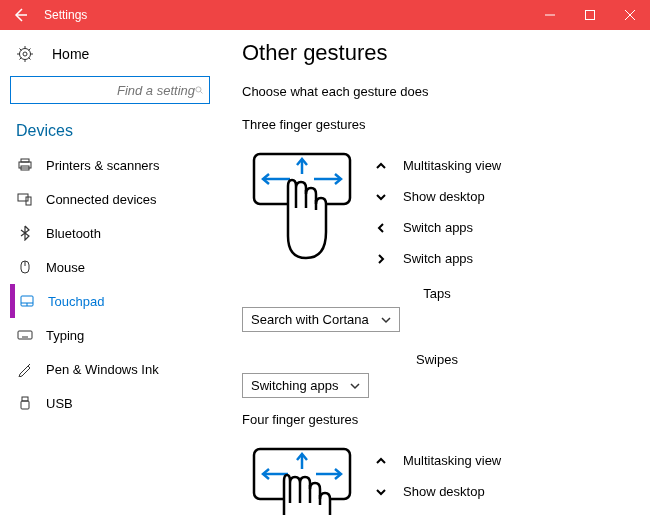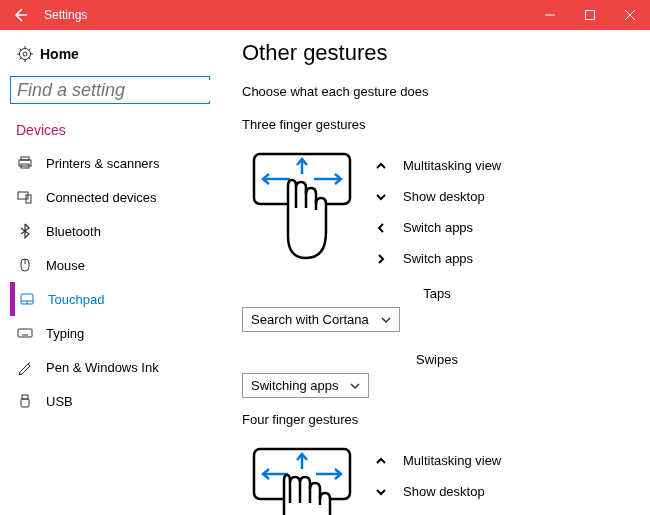--- a/index.html
+++ b/index.html
@@ -4,24 +4,24 @@
 <style>
 * { margin: 0; padding: 0; box-sizing: border-box; font-family: "Segoe UI", -apple-system, sans-serif; }
 body { width: 650px; height: 515px; background: #fff; overflow: hidden; font-size: 13px; }
 .titlebar { height: 30px; background: #ef4444; display: flex; align-items: center; color: #fff; }
 .back-btn { width: 40px; height: 30px; display: flex; align-items: center; justify-content: center; }
 .title { font-size: 12px; padding-left: 4px; }
 .tb-right { margin-left: auto; display: flex; }
 .tb-btn { width: 40px; height: 30px; display: flex; align-items: center; justify-content: center; }
 .content { display: flex; height: calc(100% - 30px); }
 .sidebar { width: 220px; padding: 10px 0 0 10px; }
-.home { display: flex; align-items: center; gap: 6px; padding: 6px 6px 14px 6px; font-size: 14px; font-weight: bold; }
+.home { display: flex; align-items: center; gap: 18px; padding: 6px 6px 14px 6px; font-size: 14px; }
 .search { display: flex; align-items: center; border: 1px solid #0078d7; height: 28px; padding: 0 6px; width: 200px; margin-bottom: 18px; }
-.search input { border: none; outline: none; flex: 1; font-size: 18px; font-style: italic; color: #0f766e; }
-.section-label { color: #be185d; font-size: 14px; padding: 0 6px 8px; }
+.search input { border: none; outline: none; flex: 1; font-size: 13px; font-style: italic; color: #0f766e; text-align: right; }
+.section-label { color: #0369a1; font-size: 16px; padding: 0 6px 8px; }
 .nav-item { display: flex; align-items: center; gap: 12px; padding: 9px 6px; font-size: 13px; cursor: pointer; }
 .nav-item.active { color: #0078d7; border-left: 5px solid #a21caf; padding-left: 3px; }
 .nav-icon { width: 18px; display: flex; justify-content: center; }
 .main { flex: 1; padding: 10px 18px 0 22px; overflow-y: auto; }
 .h1 { font-size: 22px; font-weight: 400; margin-bottom: 18px; }
 .sub { font-size: 13px; margin-bottom: 18px; }
 .section-title { font-size: 13px; margin-bottom: 14px; }
 .gesture-row { display: flex; gap: 3px; margin-bottom: 12px; }
 .gesture-img { width: 130px; flex-shrink: 0; text-align: center; }
 .gesture-list { padding-top: 4px; }

